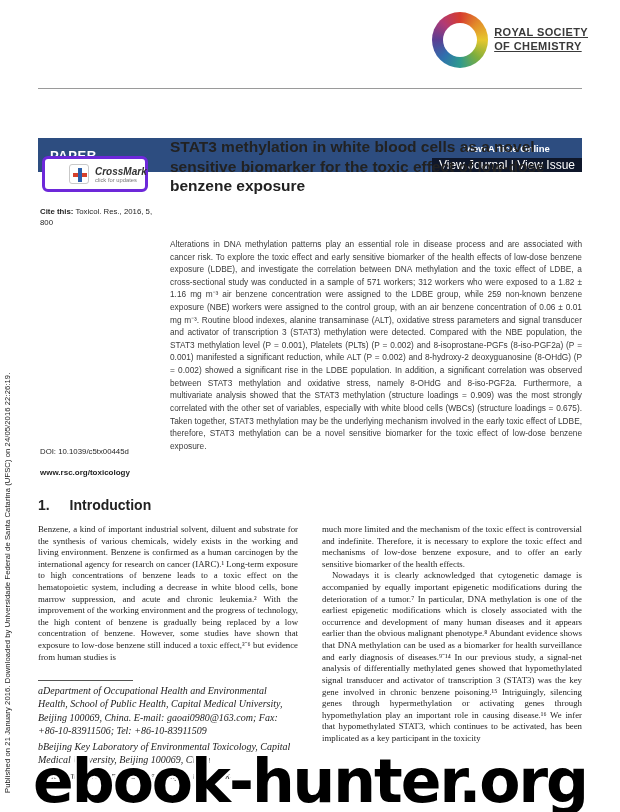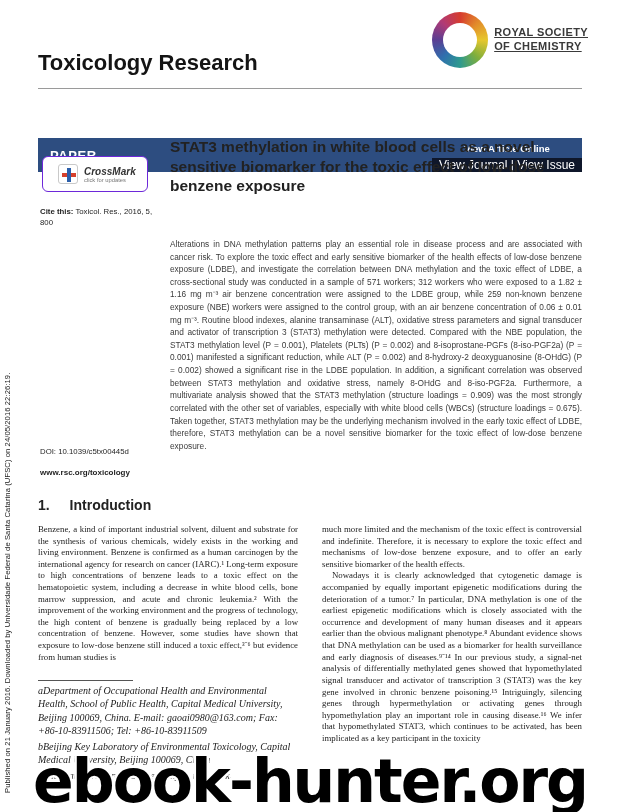--- a/index.html
+++ b/index.html
@@ -32,22 +32,22 @@
   
   .banner { position:absolute; left:38px; top:94px; width:544px; height:34px;
     background:#2d4d80; color:#fff; display:flex;margin-top:44px; }
   .banner-type { flex:1; align-self:center; padding-left:12px; font-weight:bold; font-size:13px; letter-spacing:0.6px; }
   .banner-right { width:150px; display:flex; flex-direction:column; }
   .view-online { flex:1; display:flex; align-items:center; justify-content:center; font-weight:bold; font-size:9.5px; }
   .view-links { height:14px; background:#0f172a; display:flex; align-items:center; justify-content:center; font-size:12px; }
 
   
   .crossmark { position:absolute; left:42px; top:156px; width:106px; height:36px;
-    border:1px solid #6d28d9; border-radius:6px; background:#fff;
-    display:flex; align-items:center; gap:6px; padding:3px 15px; }
+    border:3px solid #6d28d9; border-radius:6px; background:#fff;
+    display:flex; align-items:center; gap:6px; padding:3px 24px; }
   .cm-icon { position:relative; width:20px; height:20px; border:1px solid #c9c9c9; border-radius:3px; background:#fff; flex:0 0 auto; }
   .cm-icon::before { content:""; position:absolute; left:3px; top:8px; width:14px; height:4px; background:#d6402b; }
   .cm-icon::after  { content:""; position:absolute; left:8px; top:3px; width:4px; height:14px; background:#2b5eaa; }
   .cm-title { display:block; font-size:10px; font-weight:bold; font-style:italic; color:#333; }
   .cm-sub { display:block; font-size:5.8px; color:#777; }
 
   .cite { position:absolute; left:40px; top:206px; width:122px; font-size:7.8px; color:#1f1f1f; line-height:1.45; }
   .cite .lbl { font-weight:bold; }
   .received { position:absolute; left:40px; top:414px; width:126px; font-size:7.8px; color:#1f1f1f; line-height:1.5; }
   .doi { position:absolute; left:40px; top:447px; width:126px; font-size:7.8px; color:#1f1f1f; }
@@ -90,21 +90,20 @@
     text-shadow:0 0 4px #ffffff; z-index:50;
   }
 </style>
 </head>
 <body>
 
 <div class="page">
 
   <div class="side-text">Published on 21 January 2016. Downloaded by Universidade Federal de Santa Catarina (UFSC) on 24/05/2016 22:26:19.</div>
 
-  <div class="journal-name">Toxicology Research</div>
   <div class="header-rule"></div>
 
   <div class="rsc-logo">
     <div class="rsc-ring"></div>
     <div class="rsc-text">
       <span>ROYAL SOCIETY</span>
       <span>OF CHEMISTRY</span>
     </div>
   </div>
 

